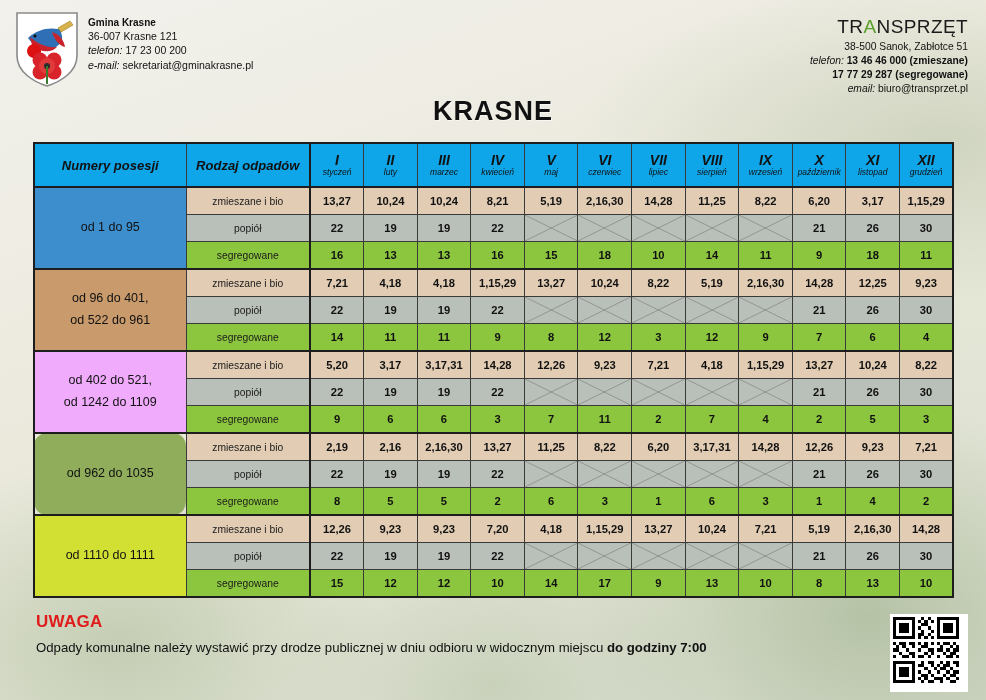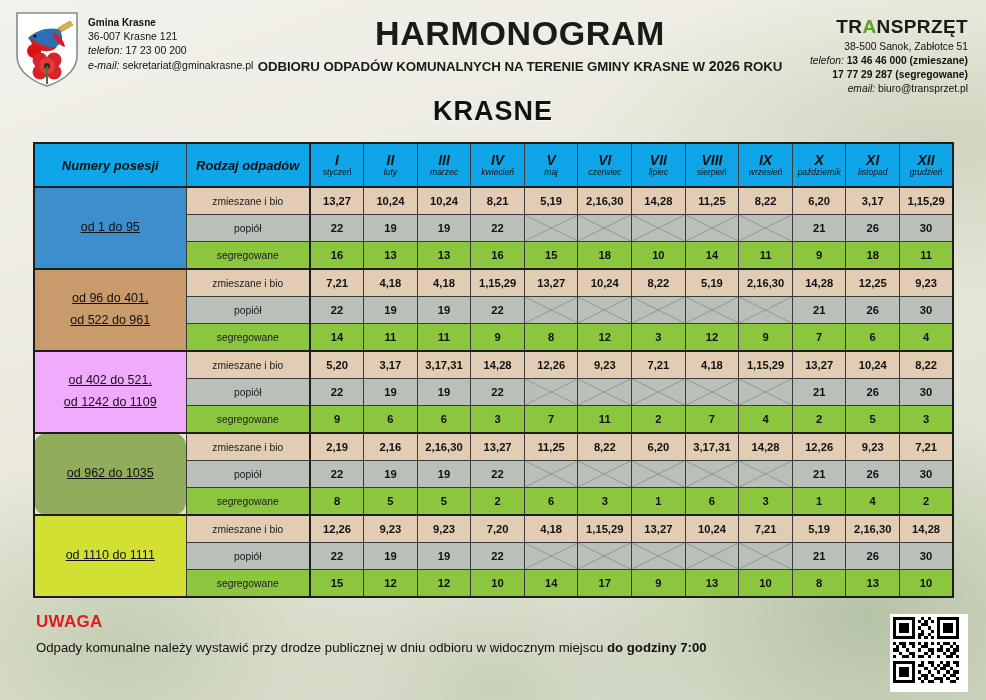--- a/index.html
+++ b/index.html
@@ -23,21 +23,21 @@
   .gm .nm{font-weight:bold;font-size:10px;}
   .gm .ln{font-size:10.5px;}
   .gm .it{font-style:italic;}
 
   .ttl{position:absolute;left:230px;top:14px;width:580px;text-align:center;}
   .ttl .t1{font-size:34px;font-weight:bold;letter-spacing:.6px;color:#1a1a1a;}
   .ttl .t2{font-size:13.3px;font-weight:bold;color:#1a1a1a;margin-top:5px;letter-spacing:-.1px;}
   .ttl .t2 .yr{font-size:14.2px;}
 
   .comp{position:absolute;right:18px;top:14px;text-align:right;line-height:1.36;color:#111;}
-  .comp .logo{font-size:19px;font-weight:bold;letter-spacing:.4px;color:#1a1a1a;}
+  .comp .logo{font-size:19px;font-weight:normal;letter-spacing:.4px;color:#1a1a1a;}
   .comp .logo .a{color:#5aa02c;}
   .comp .ln{font-size:10.3px;}
   .comp .it{font-style:italic;}
   .comp b{font-style:normal;}
 
   .village{position:absolute;left:0;top:96px;width:986px;text-align:center;
            font-size:27px;font-weight:bold;letter-spacing:1px;color:#111;
            text-shadow:1px 1px 0 rgba(255,255,255,.6);}
 
   
@@ -45,21 +45,21 @@
        border:2.5px solid #1d1d1d;table-layout:fixed;}
   .tbl td,.tbl th{border:1px solid #3a3a3a;padding:0;}
 
   thead th{background:#0ea5e9;color:#111;font-weight:bold;height:42px;vertical-align:middle;}
   .th-main{font-size:13px;font-style:italic;}
   .th-rom{font-size:14px;font-style:italic;line-height:1.05;}
   .th-pl{font-size:8.5px;font-style:italic;font-weight:normal;display:block;margin-top:1px;}
   thead th.sep{border-left:2px solid #1d1d1d;}
 
   .grp{vertical-align:middle;text-align:center;font-size:12.5px;color:#111;line-height:1.75;
-       border-left:2px solid #1d1d1d;border-right:2px solid #1d1d1d;text-decoration:underline;}
+       border-left:2px solid #1d1d1d;border-right:2px solid #1d1d1d;}
   .typ{font-size:10.3px;text-align:center;color:#1a1a1a;height:26px;
        border-right:2px solid #1d1d1d;}
   .val{font-size:11.2px;font-weight:bold;text-align:center;color:#111;height:26px;}
   tr.bandstart td{border-top:2px solid #1d1d1d;}
 
   .r-mix{background:#e2cdb4;}
   .r-ash{background:#b9bfb9;}
   .r-seg{background:#8cc63e;}
 
   .xcell{position:relative;background:#b9bfb9;}
@@ -98,24 +98,20 @@
       </svg>
     </div>
 
     <div class="gm">
       <div class="nm">Gmina Krasne</div>
       <div class="ln">36-007 Krasne 121</div>
       <div class="ln"><span class="it">telefon:</span> <span>17 23 00 200</span></div>
       <div class="ln"><span class="it">e-mail:</span> <span>sekretariat@gminakrasne.pl</span></div>
     </div>
 
-    <div class="ttl">
-      <div class="t1">HARMONOGRAM</div>
-      <div class="t2"><span>ODBIORU ODPADÓW KOMUNALNYCH NA TERENIE GMINY KRASNE W </span><span class="yr">2026</span><span> ROKU</span></div>
-    </div>
 
     <div class="comp">
       <div class="logo"><span>TR</span><span class="a">A</span><span>NSPRZĘT</span></div>
       <div class="ln">38-500 Sanok, Zabłotce 51</div>
       <div class="ln"><span class="it">telefon:</span> <b>13 46 46 000 (zmieszane)</b></div>
       <div class="ln"><b>17 77 29 287 (segregowane)</b></div>
       <div class="ln"><span class="it">email:</span> <span>biuro@transprzet.pl</span></div>
     </div>
   </div>
 

